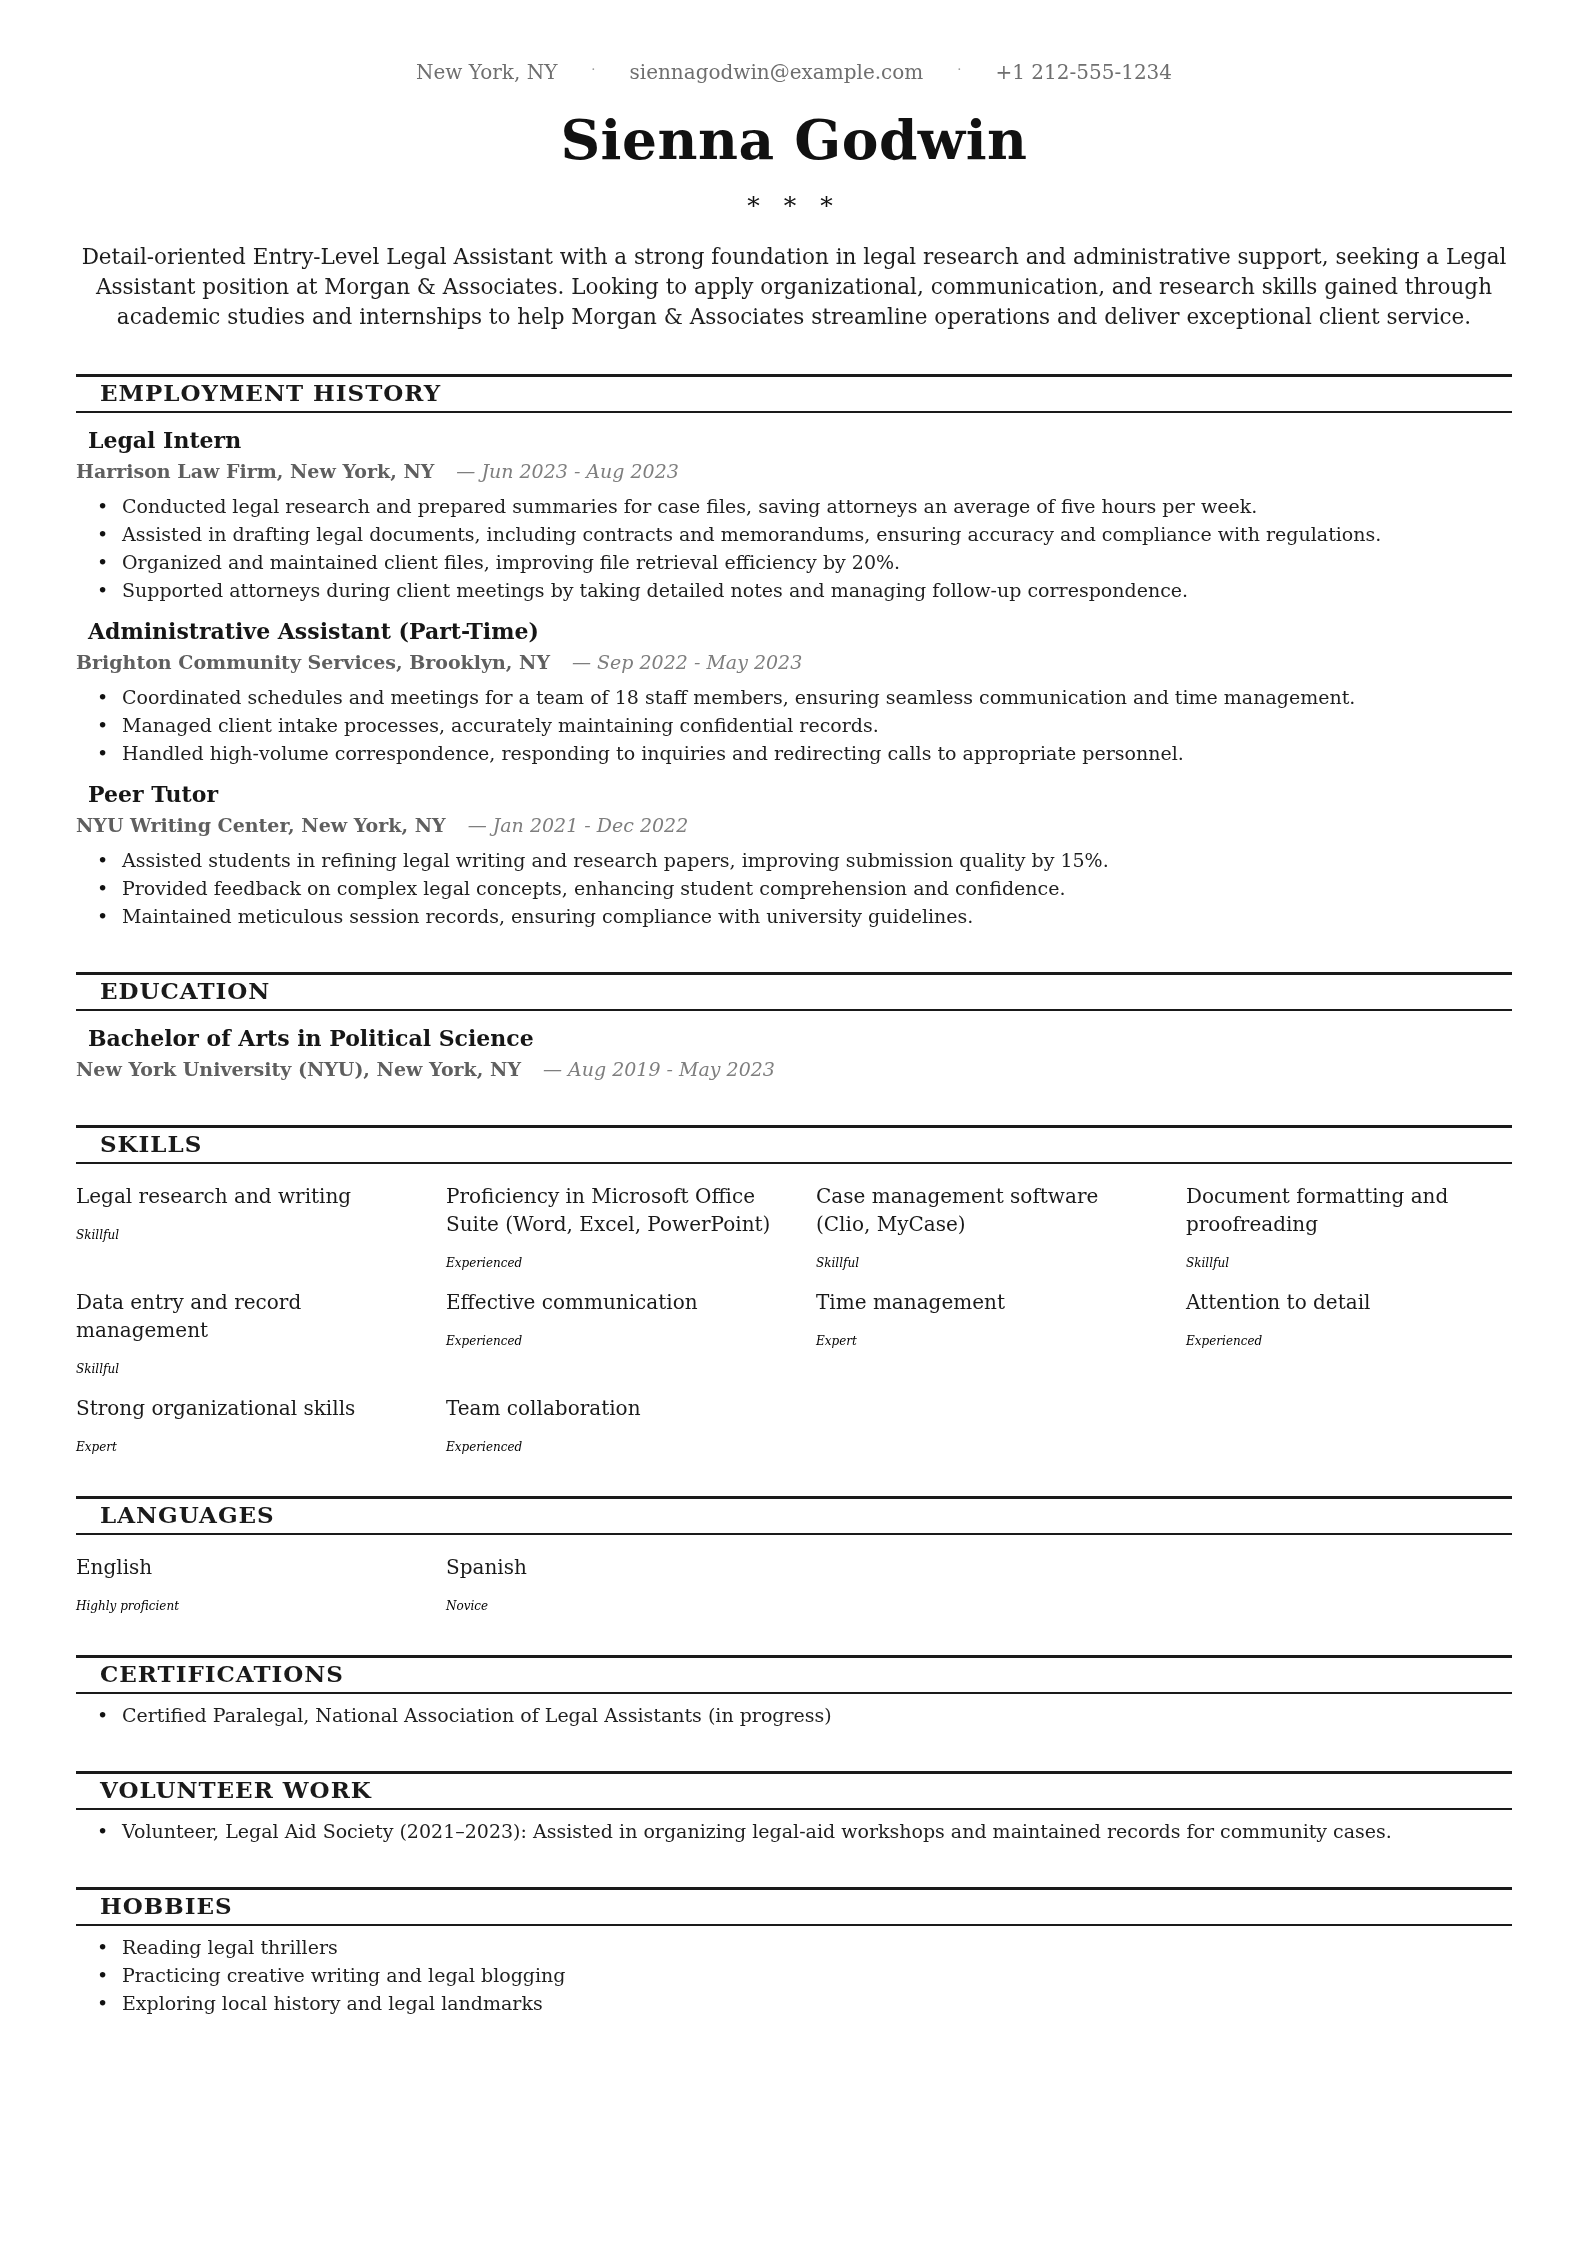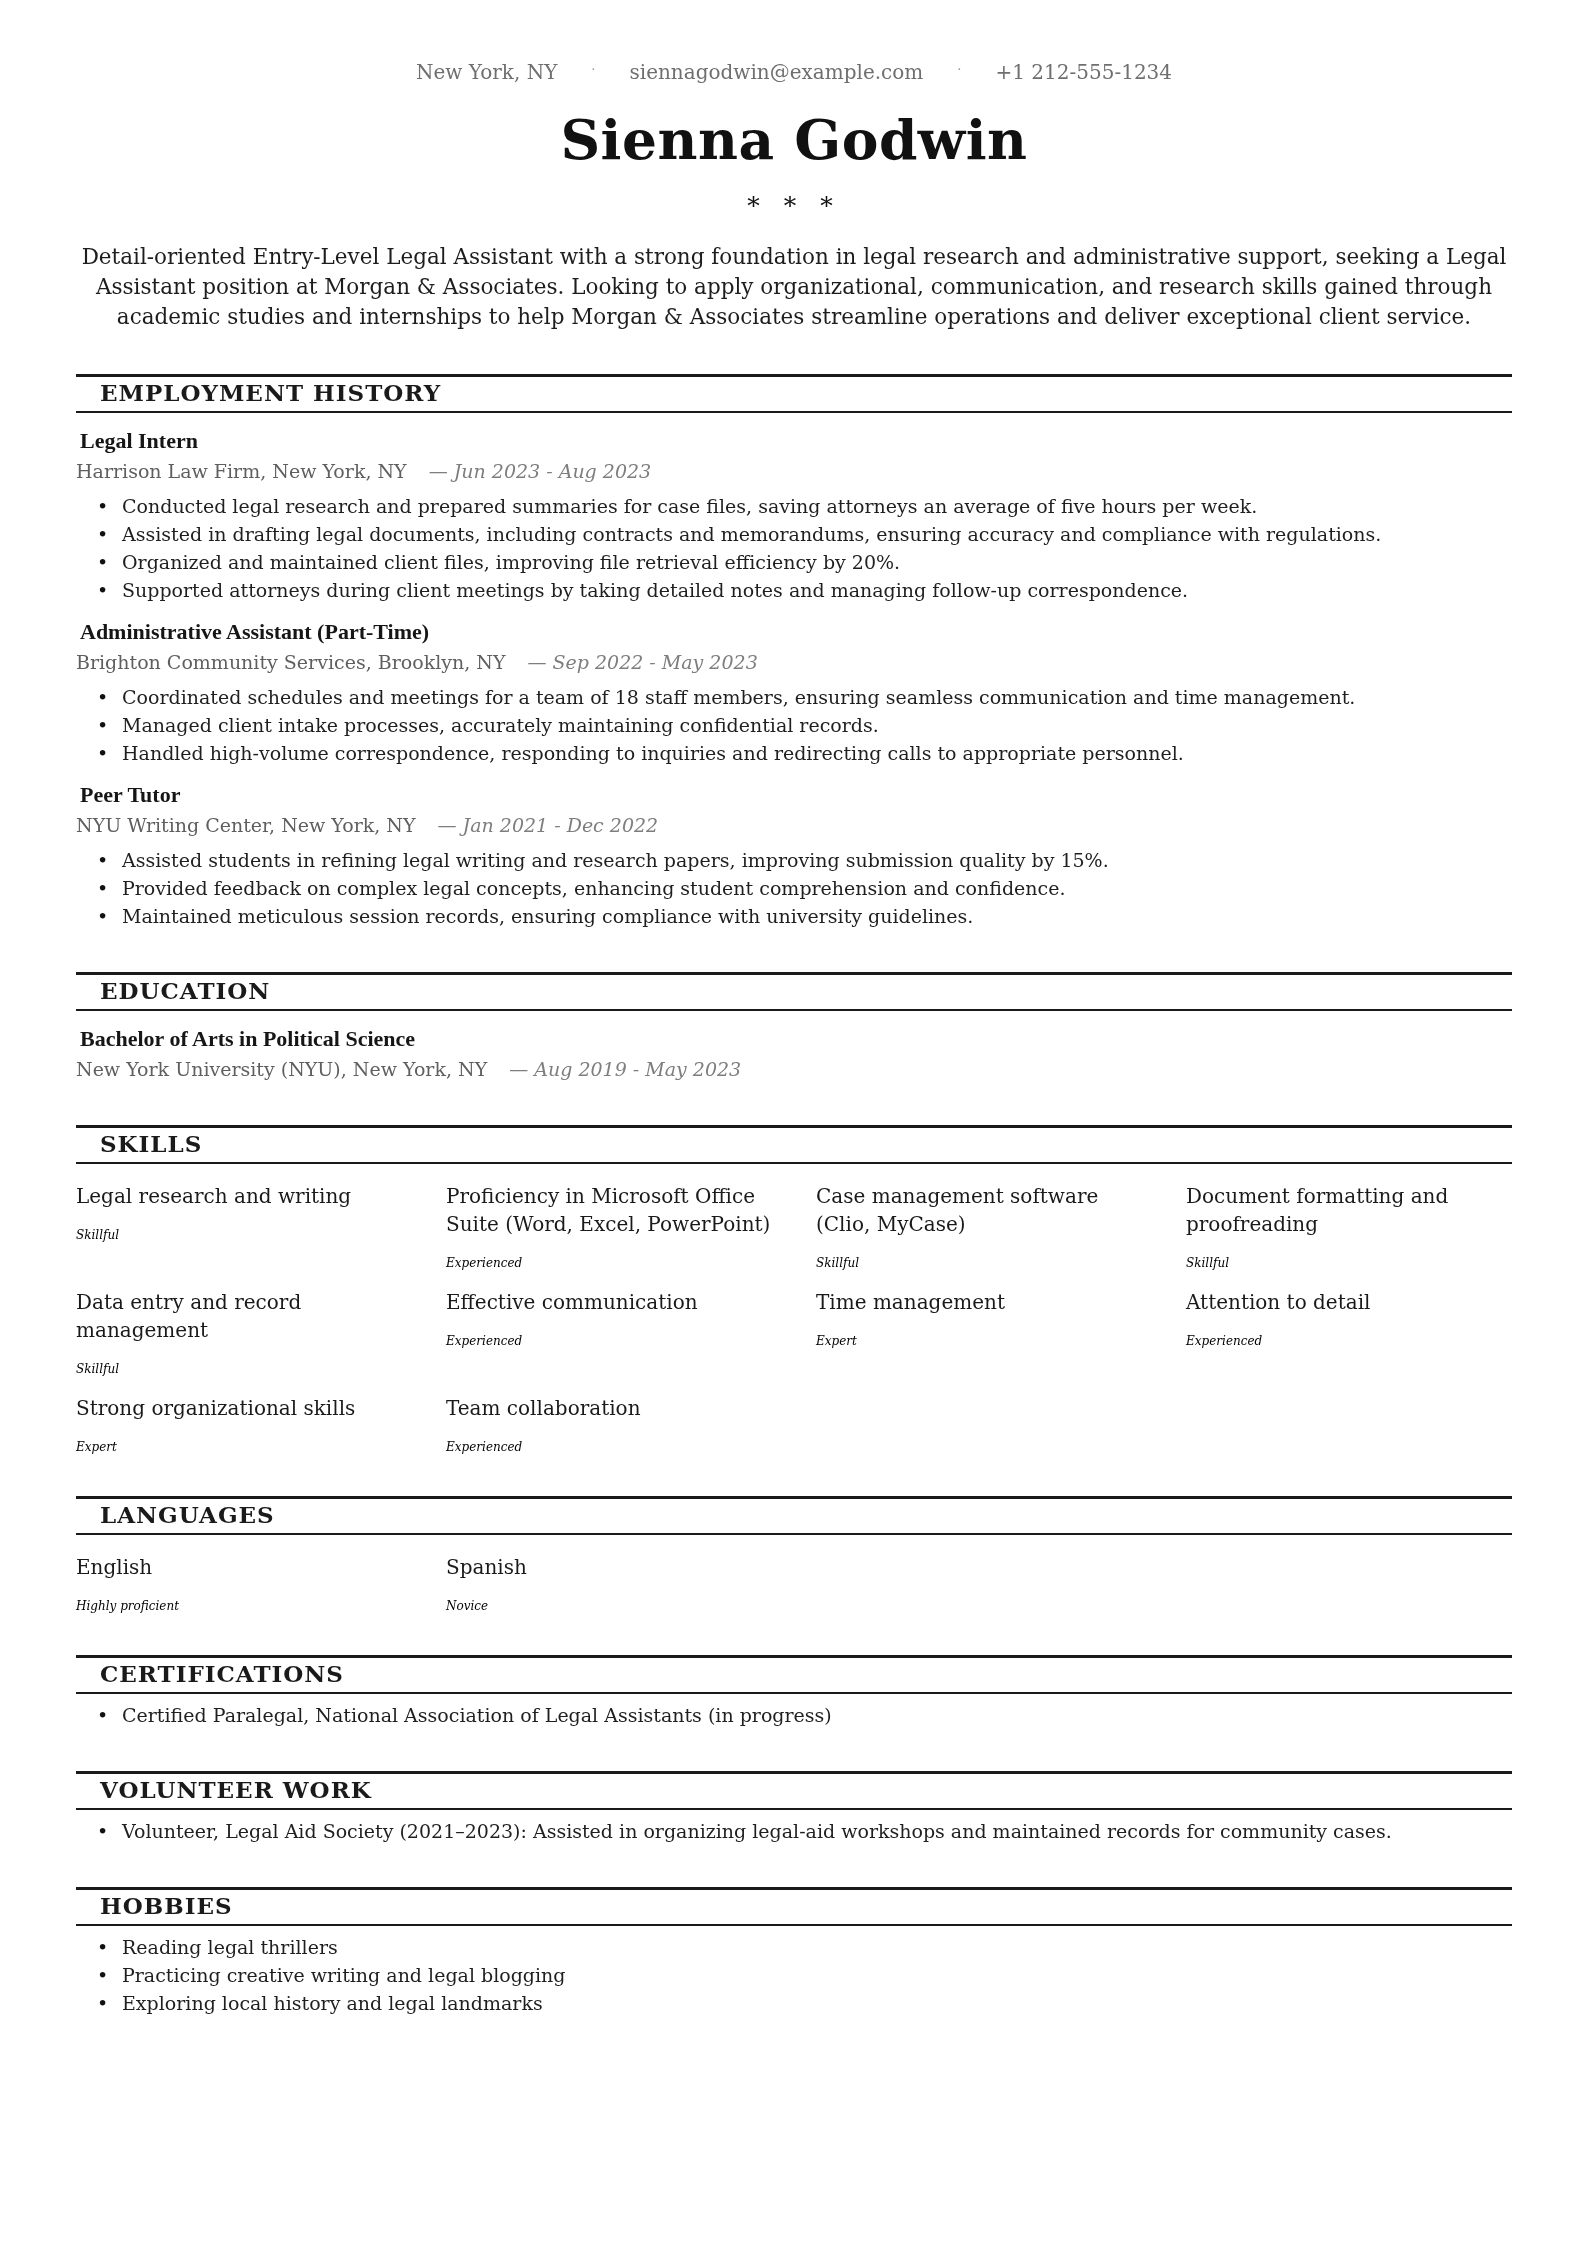--- a/index.html
+++ b/index.html
@@ -65,29 +65,28 @@
     border-top: 3px solid #1a1a1a;
     border-bottom: 2px solid #1a1a1a;
     font-size: 23px;
     font-weight: 700;
     letter-spacing: 1px;
     color: #1a1a1a;
     padding: 2px 0 5px 24px;
   }
 
   .job-title {
-    margin: 14px 0 0 4px;
+    margin: 14px 0 0 12px;
     font-size: 22px;
     font-weight: 700;
     color: #161616;
     line-height: 1.25;
-    font-family: Liberation Serif, serif;
   }
   .meta-line { margin: 4px 0 0 0; font-size: 19px; line-height: 1.4; }
-  .meta-org { font-weight: 400; color: #5f5f5f; }
+  .meta-org { font-weight: 700; color: #5f5f5f; }
   .meta-dates { font-style: italic; color: #7e7e7e; margin-left: 22px; }
 
   ul.bullets { list-style: none; margin: 7px 0 0 0; padding: 0; }
   ul.bullets li {
     position: relative;
     padding-left: 46px;
     font-size: 19px;
     line-height: 28px;
     color: #1f1f1f;
   }

